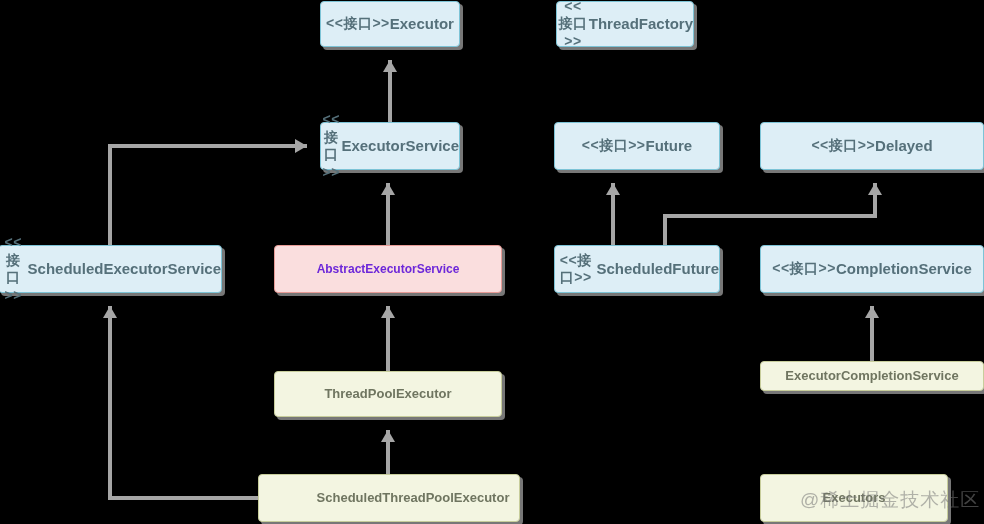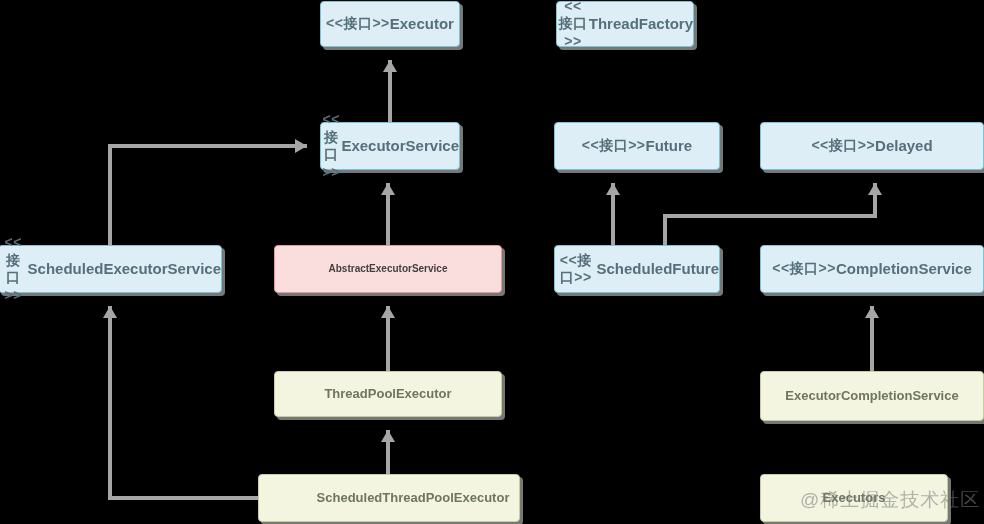--- a/index.html
+++ b/index.html
@@ -12,21 +12,21 @@
         display:flex;flex-direction:row;align-items:center;justify-content:center;
         text-align:center;line-height:1.25;z-index:3;
         box-shadow:3px 3px 0 rgba(140,140,140,0.85);font-weight:bold;}
   .node .stereo{font-size:14px;color:#4f6a72;letter-spacing:0.5px;}
   .node .cname{font-size:15px;color:#4f6a72;}
 
   .iface{background:#ddeef6;border:1px solid #7cc3d6;}
   .iface .stereo,.iface .cname{color:#55707a;}
 
   .abstract{background:#fadede;border:1px solid #e79b96;}
-  .abstract .cname{color:#404040;font-size:10px;}
+  .abstract .cname{color:#6d28d9;font-size:12px;}
 
   .concrete{background:#f3f5e1;border:1px solid #c7cd9b;}
   .concrete .cname{color:#6f7560;font-size:13px;}
 
   .watermark{position:absolute;z-index:6;color:rgba(120,120,120,0.55);
              font-size:19px;letter-spacing:1px;white-space:nowrap;pointer-events:none;
              font-family:"Liberation Sans","DejaVu Sans",sans-serif;}
 </style>
 </head>
 <body>
@@ -111,21 +111,21 @@
 
   <div class="node iface" style="left:760px;top:245px;width:224px;height:48px;">
     <span class="stereo">&lt;&lt;接口&gt;&gt;</span>
     <span class="cname">CompletionService</span>
   </div>
 
   <div class="node concrete" style="left:274px;top:371px;width:228px;height:46px;">
     <span class="cname">ThreadPoolExecutor</span>
   </div>
 
-  <div class="node concrete" style="left:760px;top:371px;width:224px;height:50px;">
+  <div class="node concrete" style="left:760px;top:361px;width:224px;height:30px;">
     <span class="cname">ExecutorCompletionService</span>
   </div>
 
   <div class="node concrete" style="left:258px;top:474px;width:262px;height:48px;padding-left:48px;">
     <span class="cname">ScheduledThreadPoolExecutor</span>
   </div>
 
   <div class="node concrete" style="left:760px;top:474px;width:188px;height:48px;">
     <span class="cname">Executors</span>
   </div>

